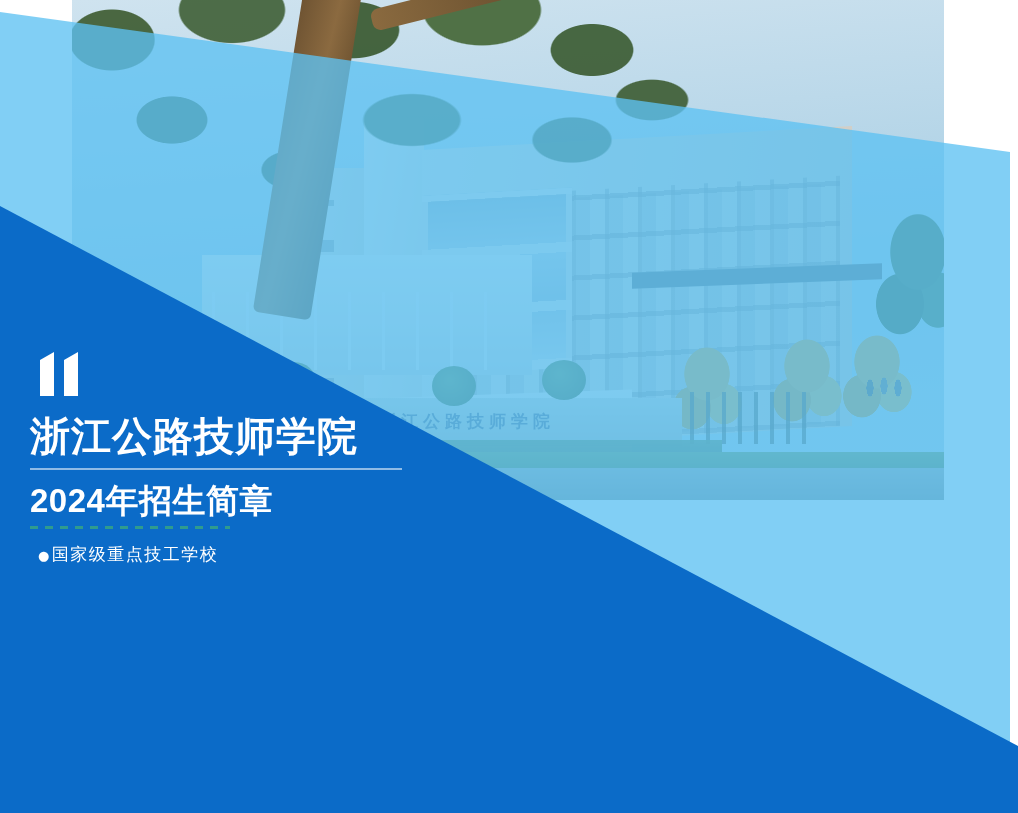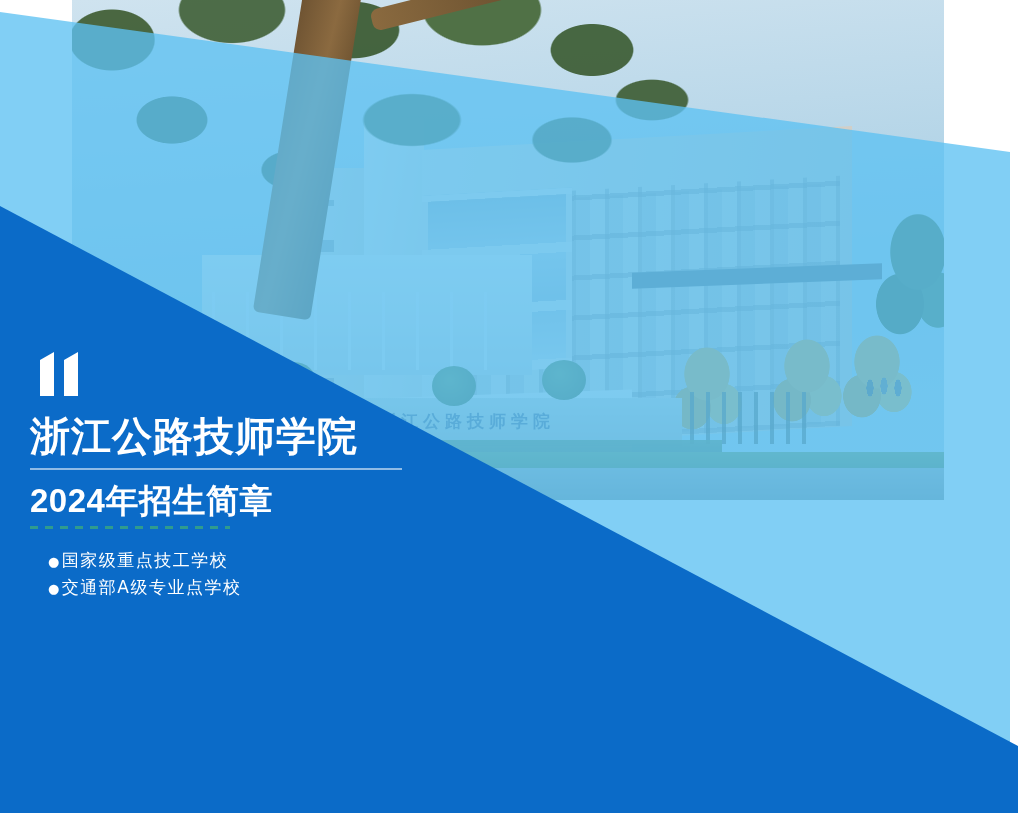--- a/index.html
+++ b/index.html
@@ -211,21 +211,21 @@
   }
   .poster-subtitle{
     font-size:33px;font-weight:700;line-height:1.1;margin:0;
     white-space:nowrap;letter-spacing:.5px;
   }
   .sub-rule{
     width:200px;height:3px;margin:7px 0 12px 0;
     background-image:repeating-linear-gradient(90deg,
       #2f9b8e 0 8px, rgba(0,0,0,0) 8px 15px);
   }
-  .bullets{list-style:none;margin:18px;padding:0;}
+  .bullets{list-style:none;margin:8px;padding:0;}
   .bullets li{
     font-size:17px;line-height:1.55;letter-spacing:1.5px;
     white-space:nowrap;font-weight:400;
     font-family:"DejaVu Sans","Liberation Sans",sans-serif;
   }
   .bullets li .dot{font-size:13px;margin-right:1px;}
 </style>
 </head>
 <body>
 
@@ -294,19 +294,16 @@
     <div class="title-rule"></div>
 
     <h2 class="poster-subtitle">2024年招生简章</h2>
 
     <div class="sub-rule"></div>
 
     <ul class="bullets">
       <li>
         <span class="dot">●</span><span>国家级重点技工学校</span>
       </li>
-      <li>
-        <span class="dot">●</span><span>交通部A级专业点学校</span>
-      </li>
     </ul>
 
   </div>
 </div>
 
 </body></html>

